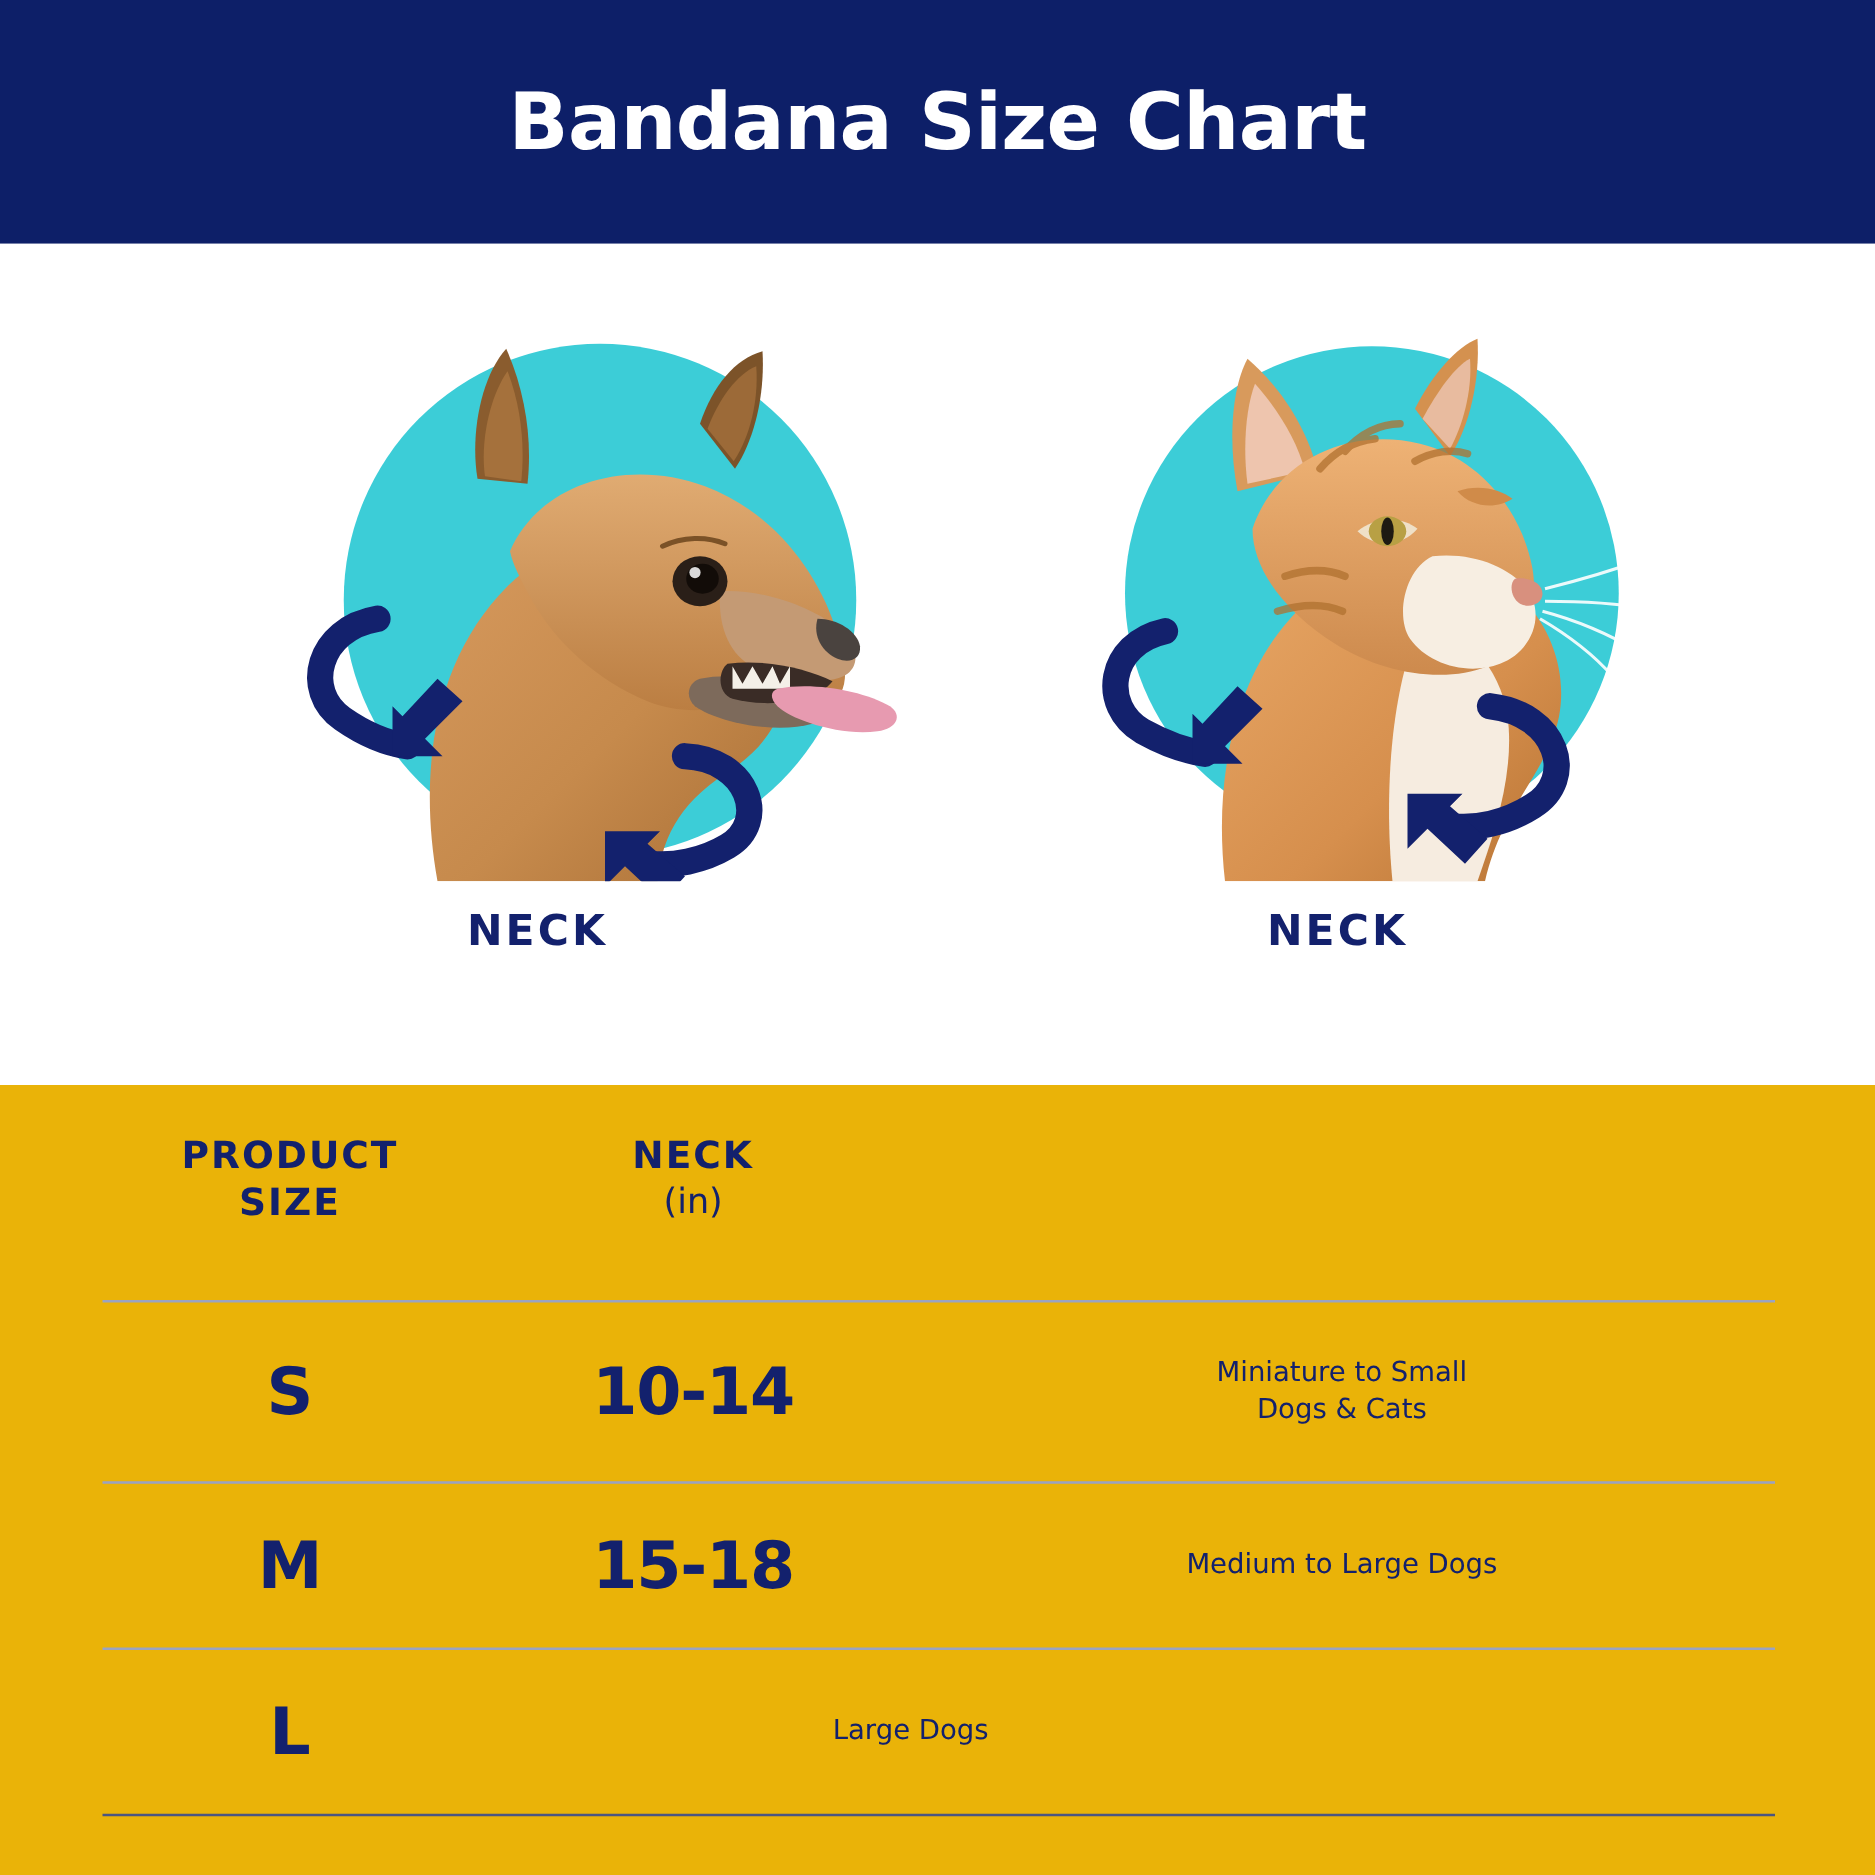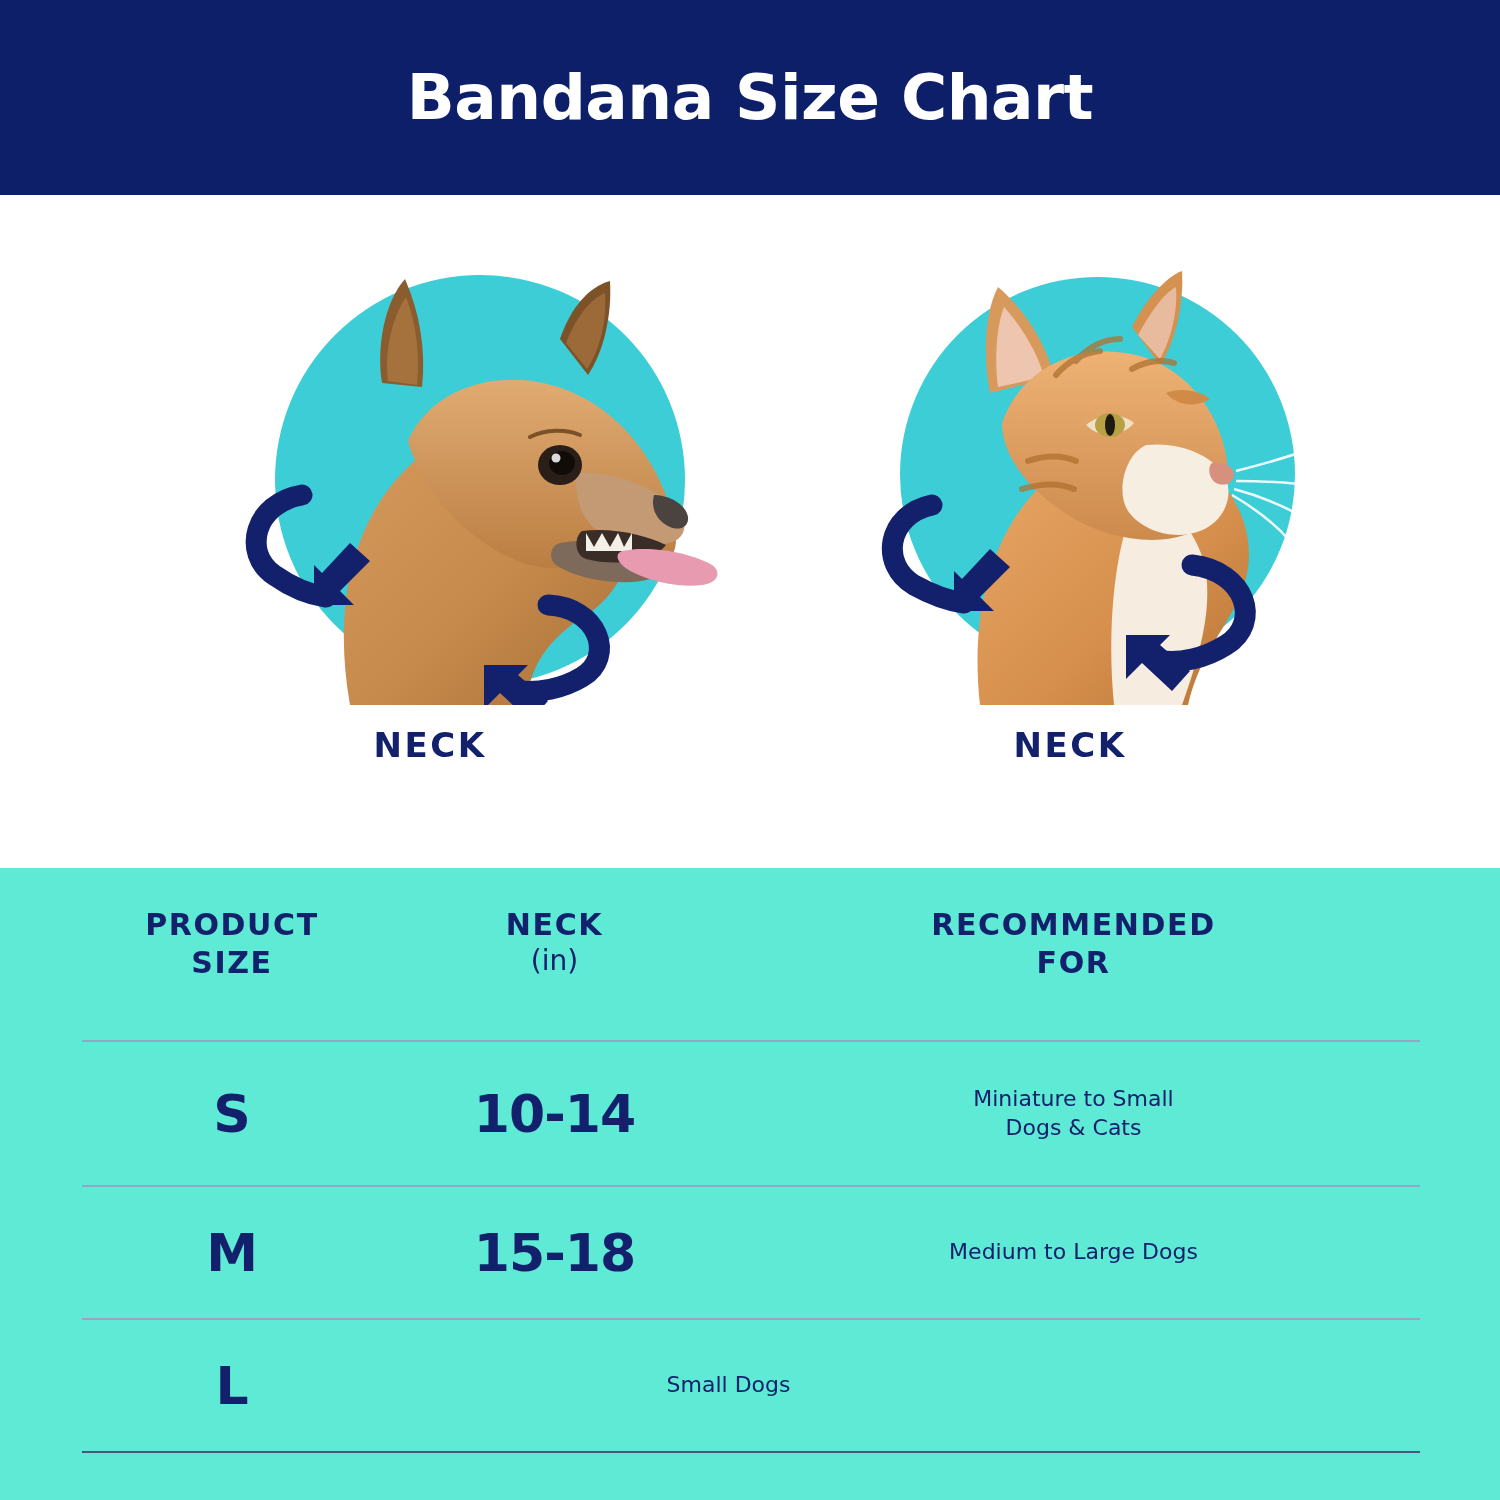--- a/index.html
+++ b/index.html
@@ -162,21 +162,21 @@
     font-family: "DejaVu Sans", sans-serif;
   }
 
   
   .table-sec {
     position: absolute;
     left: 0;
     top: 868px;
     width: 1500px;
     height: 632px;
-    background: #5eead4;
+    background: #eab308;
   }
   .tbl {
     position: absolute;
     left: 82px;
     top: 0;
     width: 1338px;
   }
   .trow {
     display: flex;
     align-items: center;
@@ -404,24 +404,20 @@
 
       <div class="trow thead">
         <div class="c-size">
           <div class="th-text">PRODUCT</div>
           <div class="th-text">SIZE</div>
         </div>
         <div class="c-neck">
           <div class="th-text">NECK</div>
           <div class="th-unit">(in)</div>
         </div>
-        <div class="c-rec">
-          <div class="th-text">RECOMMENDED</div>
-          <div class="th-text">FOR</div>
-        </div>
       </div>
 
       <div class="trow tbody-row tall">
         <div class="c-size cell-size">S</div>
         <div class="c-neck cell-neck">10-14</div>
         <div class="c-rec">
           <div class="cell-rec">Miniature to Small</div>
           <div class="cell-rec">Dogs &amp; Cats</div>
         </div>
       </div>
@@ -430,21 +426,21 @@
         <div class="c-size cell-size">M</div>
         <div class="c-neck cell-neck">15-18</div>
         <div class="c-rec">
           <div class="cell-rec">Medium to Large Dogs</div>
         </div>
       </div>
 
       <div class="trow tbody-row">
         <div class="c-size cell-size">L</div>
         <div class="c-rec">
-          <div class="cell-rec">Small Dogs</div>
+          <div class="cell-rec">Large Dogs</div>
         </div>
       </div>
 
       <div class="tfoot-line"></div>
     </div>
   </div>
 
 </div>
 
 </body></html>

